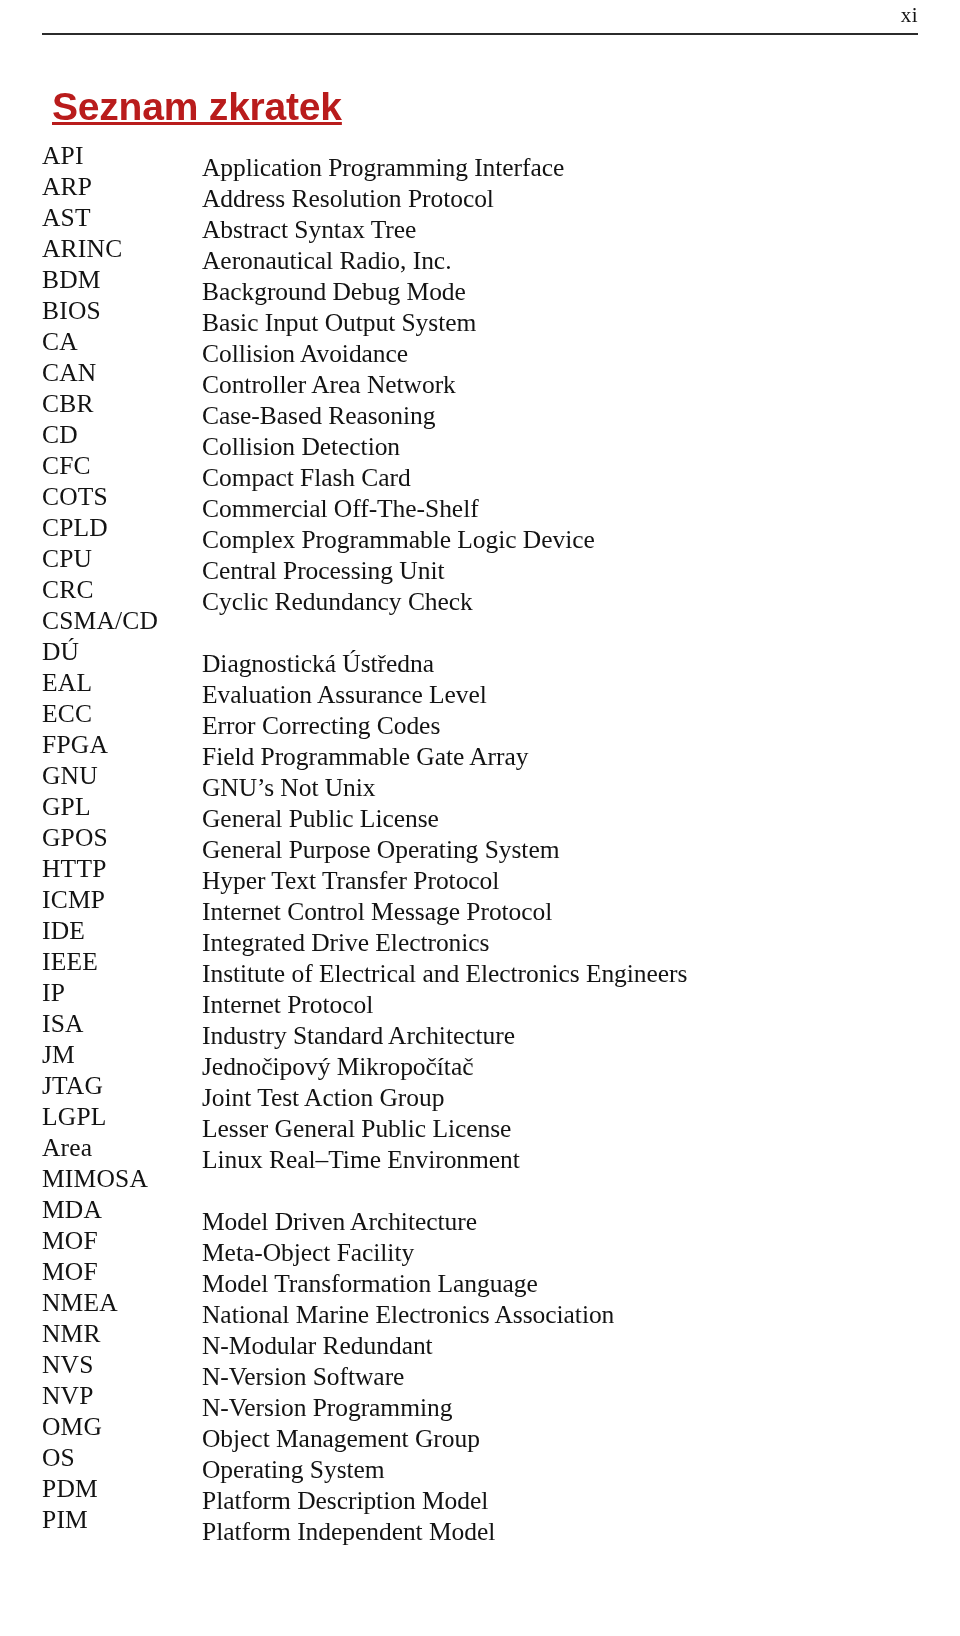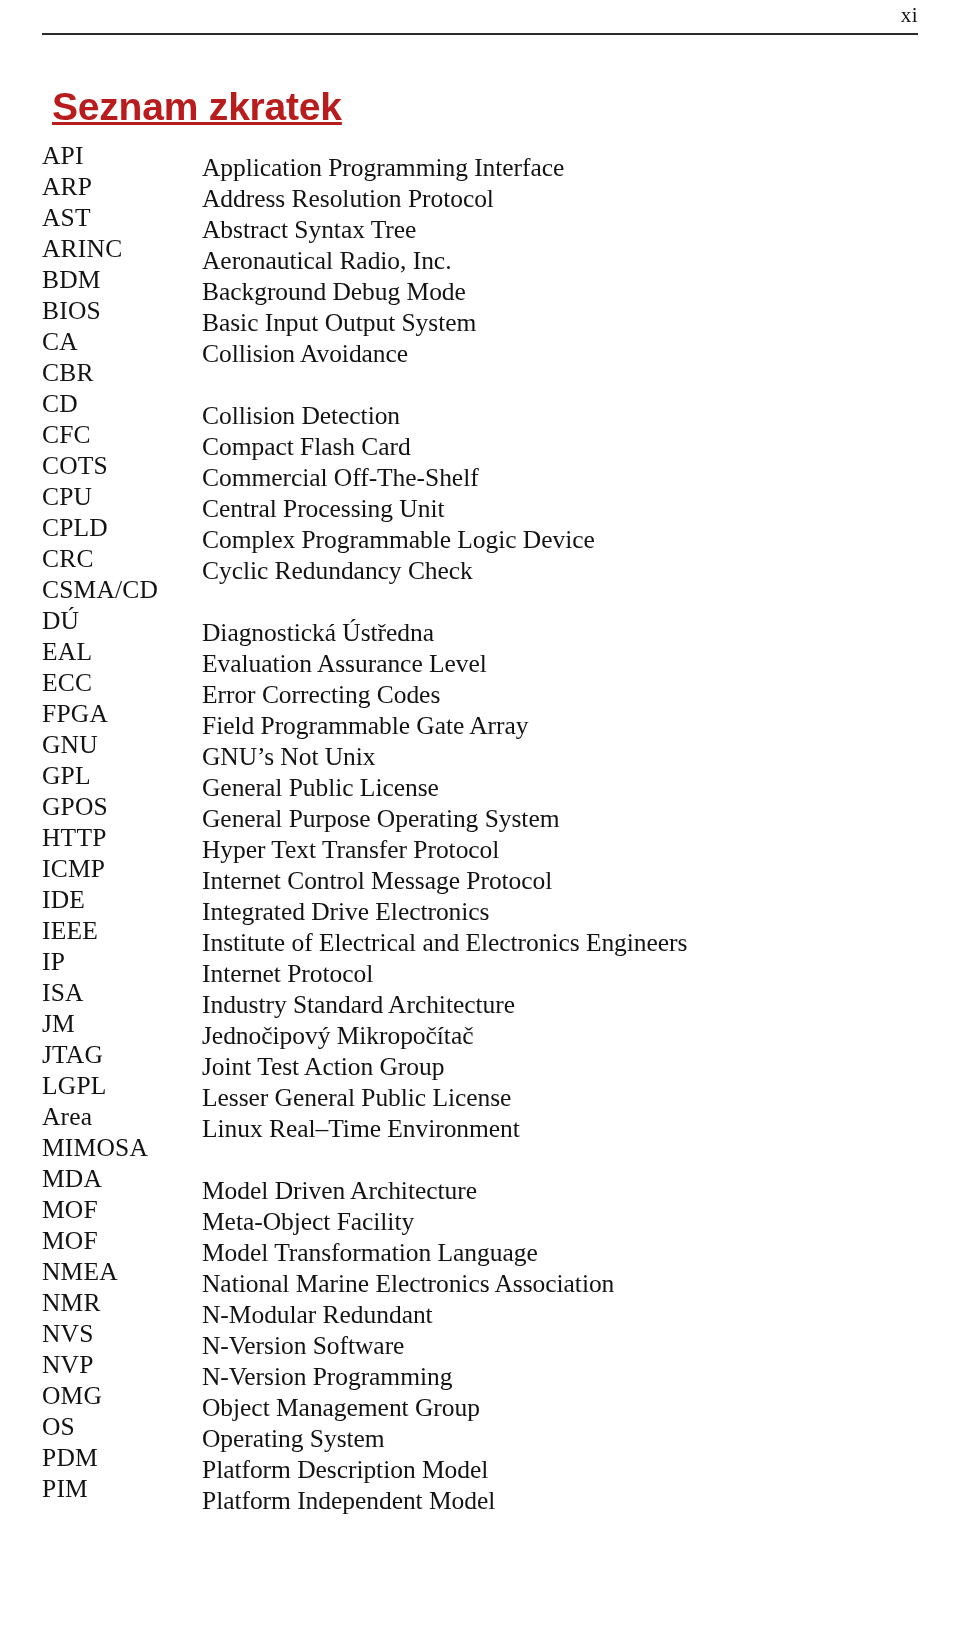--- a/index.html
+++ b/index.html
@@ -133,43 +133,48 @@
       </div>
       <div class="abbrev-row">
         <span class="abbrev-term">BIOS</span>
         <span class="abbrev-def">Basic Input Output System</span>
       </div>
       <div class="abbrev-row">
         <span class="abbrev-term">CA</span>
         <span class="abbrev-def">Collision Avoidance</span>
       </div>
       <div class="abbrev-row">
+        <span class="abbrev-term">CAN</span>
+        <span class="abbrev-def">Controller Area Network</span>
+      </div>
+      <div class="abbrev-row">
         <span class="abbrev-term">CBR</span>
+        <span class="abbrev-def">Case-Based Reasoning</span>
       </div>
       <div class="abbrev-row">
         <span class="abbrev-term">CD</span>
         <span class="abbrev-def">Collision Detection</span>
       </div>
       <div class="abbrev-row">
         <span class="abbrev-term">CFC</span>
         <span class="abbrev-def">Compact Flash Card</span>
       </div>
       <div class="abbrev-row">
         <span class="abbrev-term">COTS</span>
         <span class="abbrev-def">Commercial Off-The-Shelf</span>
       </div>
       <div class="abbrev-row">
+        <span class="abbrev-term">CPLD</span>
+        <span class="abbrev-def">Complex Programmable Logic Device</span>
+      </div>
+      <div class="abbrev-row">
         <span class="abbrev-term">CPU</span>
         <span class="abbrev-def">Central Processing Unit</span>
       </div>
       <div class="abbrev-row">
-        <span class="abbrev-term">CPLD</span>
-        <span class="abbrev-def">Complex Programmable Logic Device</span>
-      </div>
-      <div class="abbrev-row">
         <span class="abbrev-term">CRC</span>
         <span class="abbrev-def">Cyclic Redundancy Check</span>
       </div>
       <div class="abbrev-row">
         <span class="abbrev-term">CSMA/CD</span>
       </div>
       <div class="abbrev-row">
         <span class="abbrev-term">DÚ</span>
         <span class="abbrev-def">Diagnostická Ústředna</span>
       </div>

